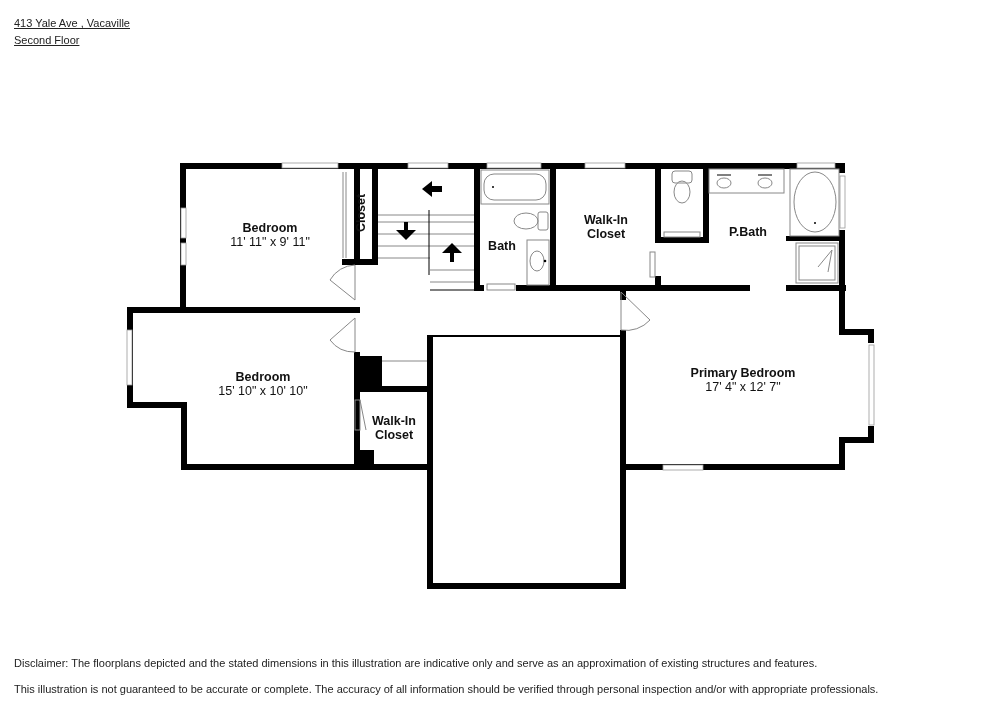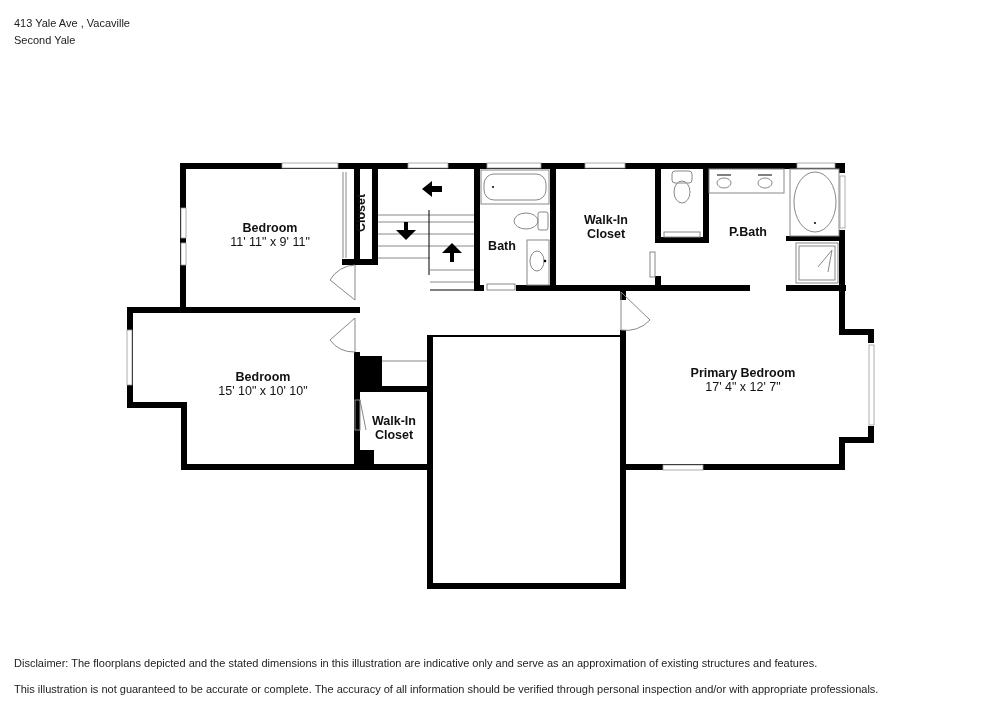--- a/index.html
+++ b/index.html
@@ -1,36 +1,36 @@
 <!DOCTYPE html>
 <html><head>
   <meta charset="utf-8">
   <style>
     html, body { margin: 0; padding: 0; background: #ffffff; }
     body { width: 1000px; height: 707px; position: relative; overflow: hidden;
            font-family: "Liberation Sans", sans-serif; color: #111; }
-    .hdr { position: absolute; left: 14px; font-size: 11px; color: #222; }
+    .hdr { position: absolute; left: 14px; font-size: 11px; color: #222; text-decoration: underline; }
     .hdr.l1 { top: 17px; }
     .hdr.l2 { top: 34px; }
     .disc { position: absolute; left: 14px; font-size: 11px; color: #222; white-space: nowrap; }
     .disc.l1 { top: 657px; text-align: right; }
     .disc.l2 { top: 675px; margin-top: 8px; }
     svg.plan { position: absolute; left: 0; top: 0; }
     .wall { fill: #000; }
     .thin { stroke: #000; stroke-width: 1; fill: none; }
     .grey { stroke: #888; stroke-width: 1; fill: none; }
     .win { fill: #fff; stroke: #999; stroke-width: 0.8; }
     .room-name { font-family: "Liberation Sans", sans-serif; font-weight: bold; font-size: 12.5px; fill: #111; }
     .room-dim { font-family: "Liberation Sans", sans-serif; font-size: 12.5px; fill: #111; }
   </style>
 </head>
 <body>
 
 <div class="hdr l1">413 Yale Ave , Vacaville</div>
-<div class="hdr l2">Second Yale</div>
+<div class="hdr l2">Second Floor</div>
 
 <svg class="plan" width="1000" height="707" viewBox="0 0 1000 707" xmlns="http://www.w3.org/2000/svg">
 
   <g>
 
     <rect class="wall" x="180" y="163" width="665" height="6"></rect>
 
     <rect class="wall" x="180" y="163" width="6" height="146"></rect>
 
     <rect class="wall" x="127" y="307" width="233" height="6"></rect>

